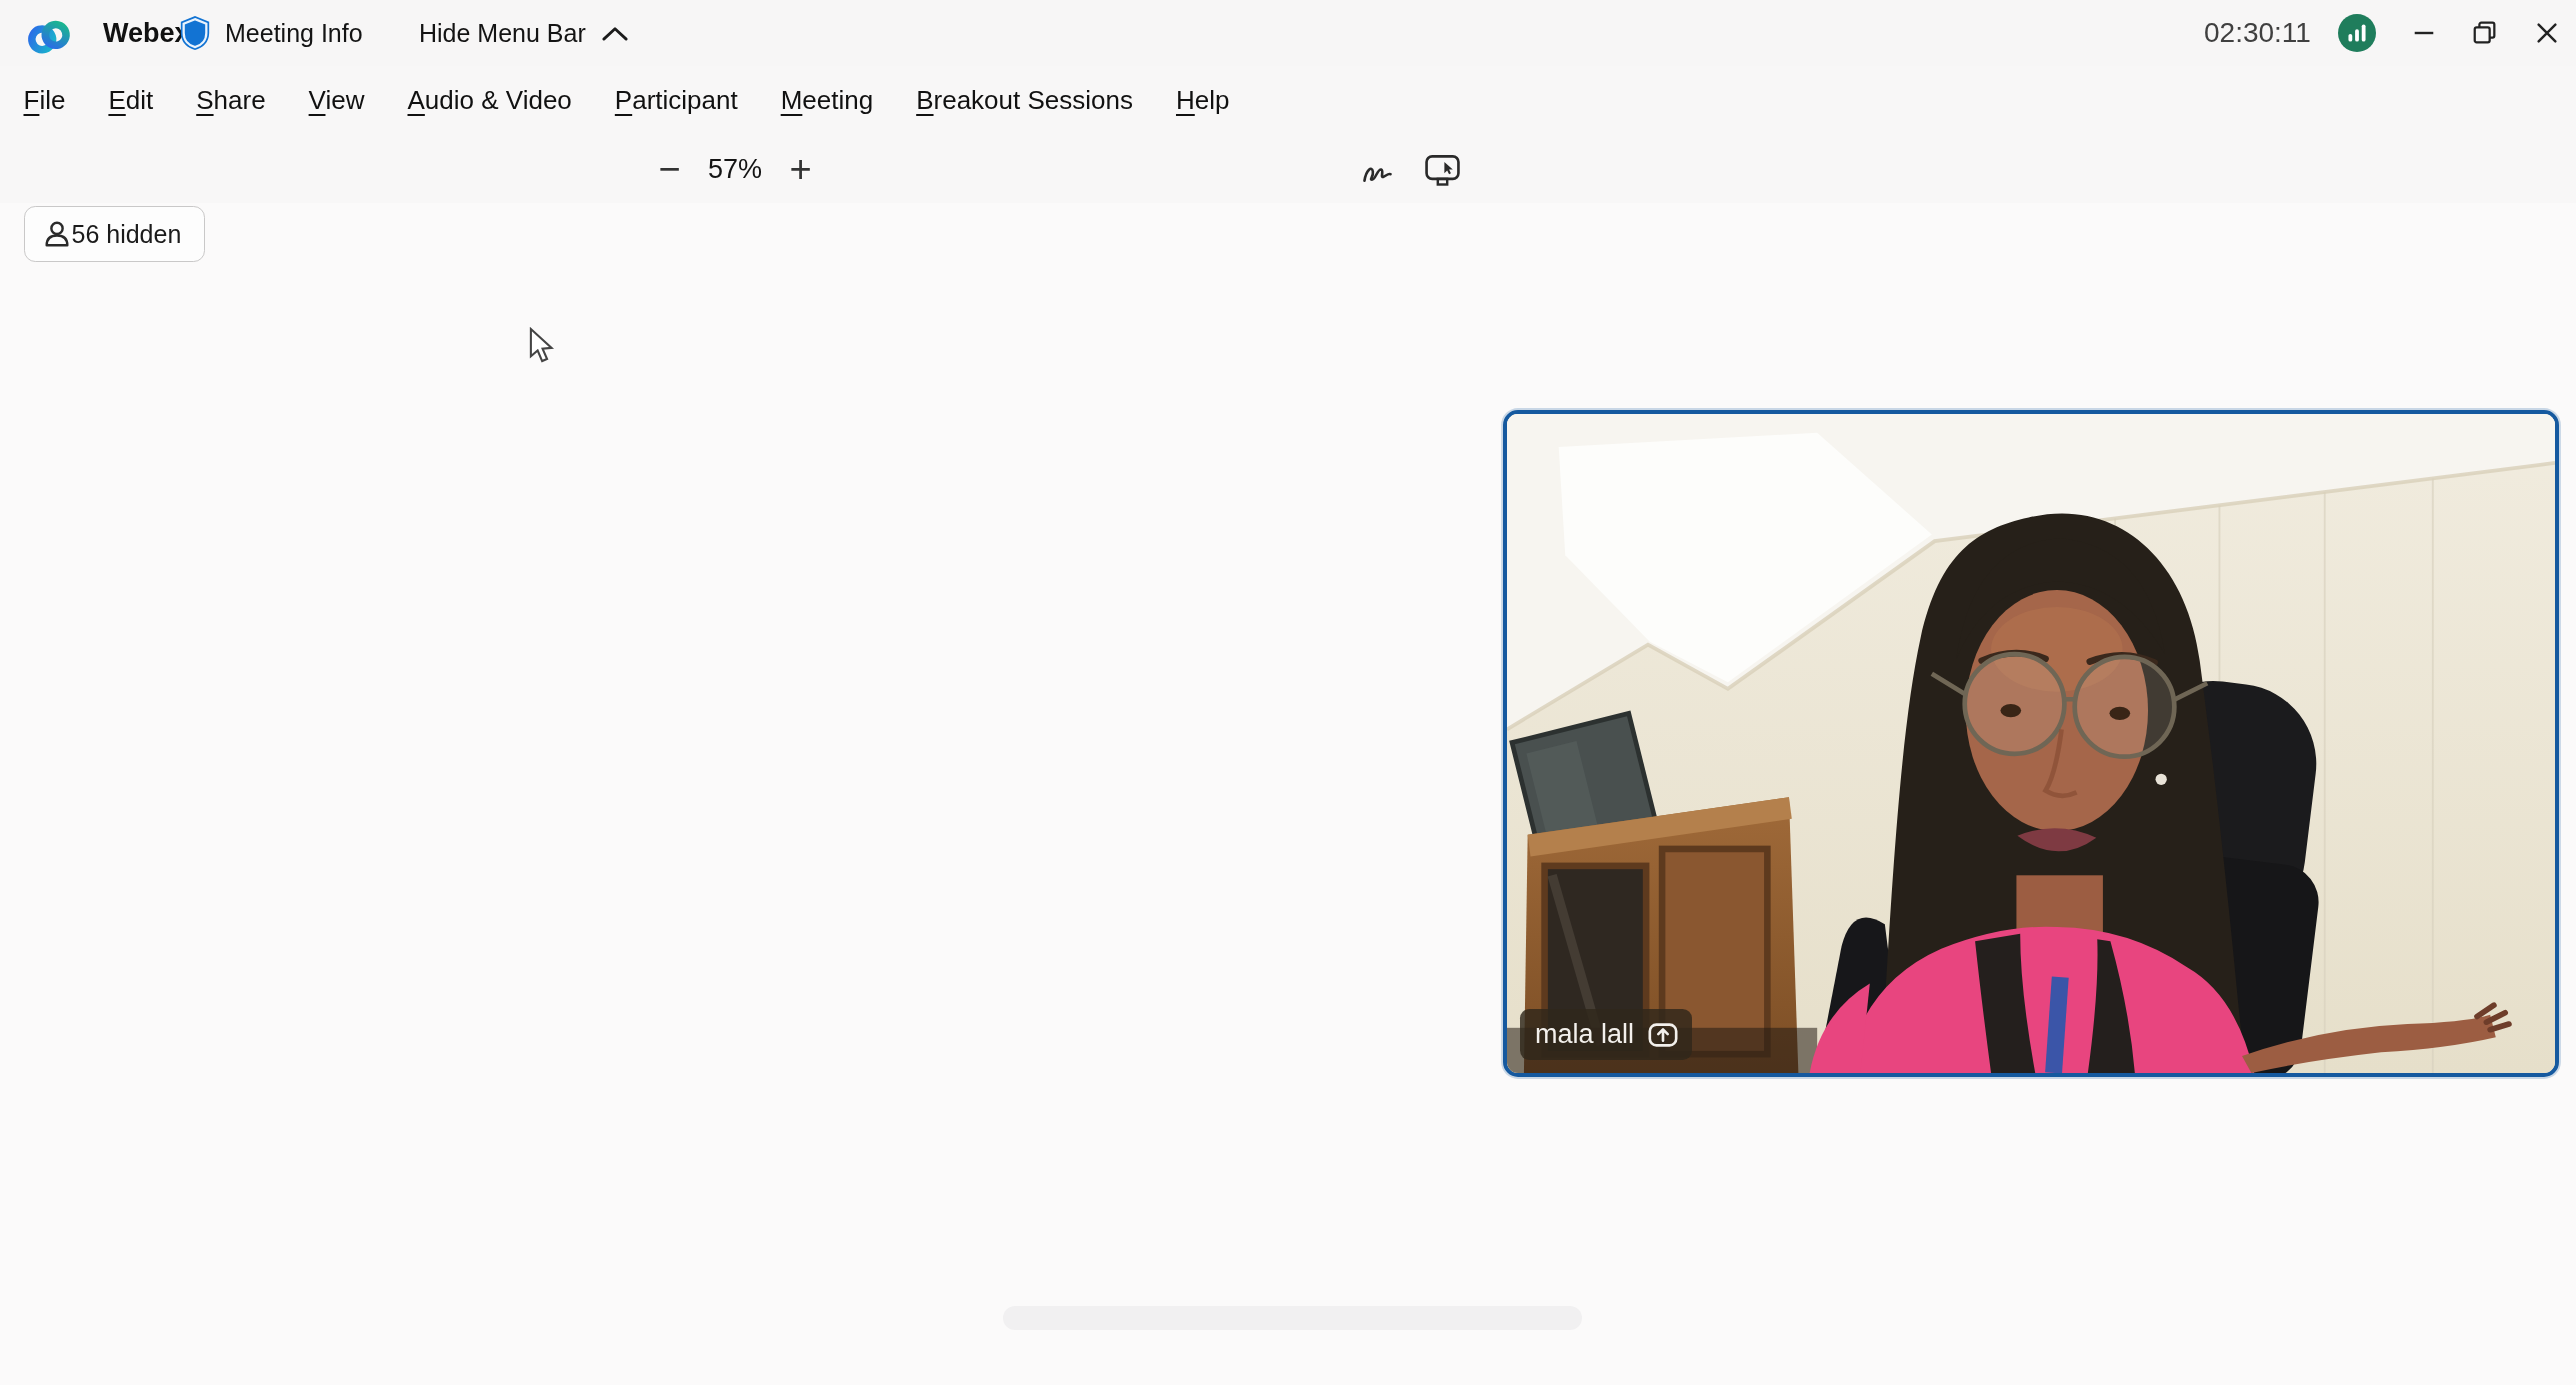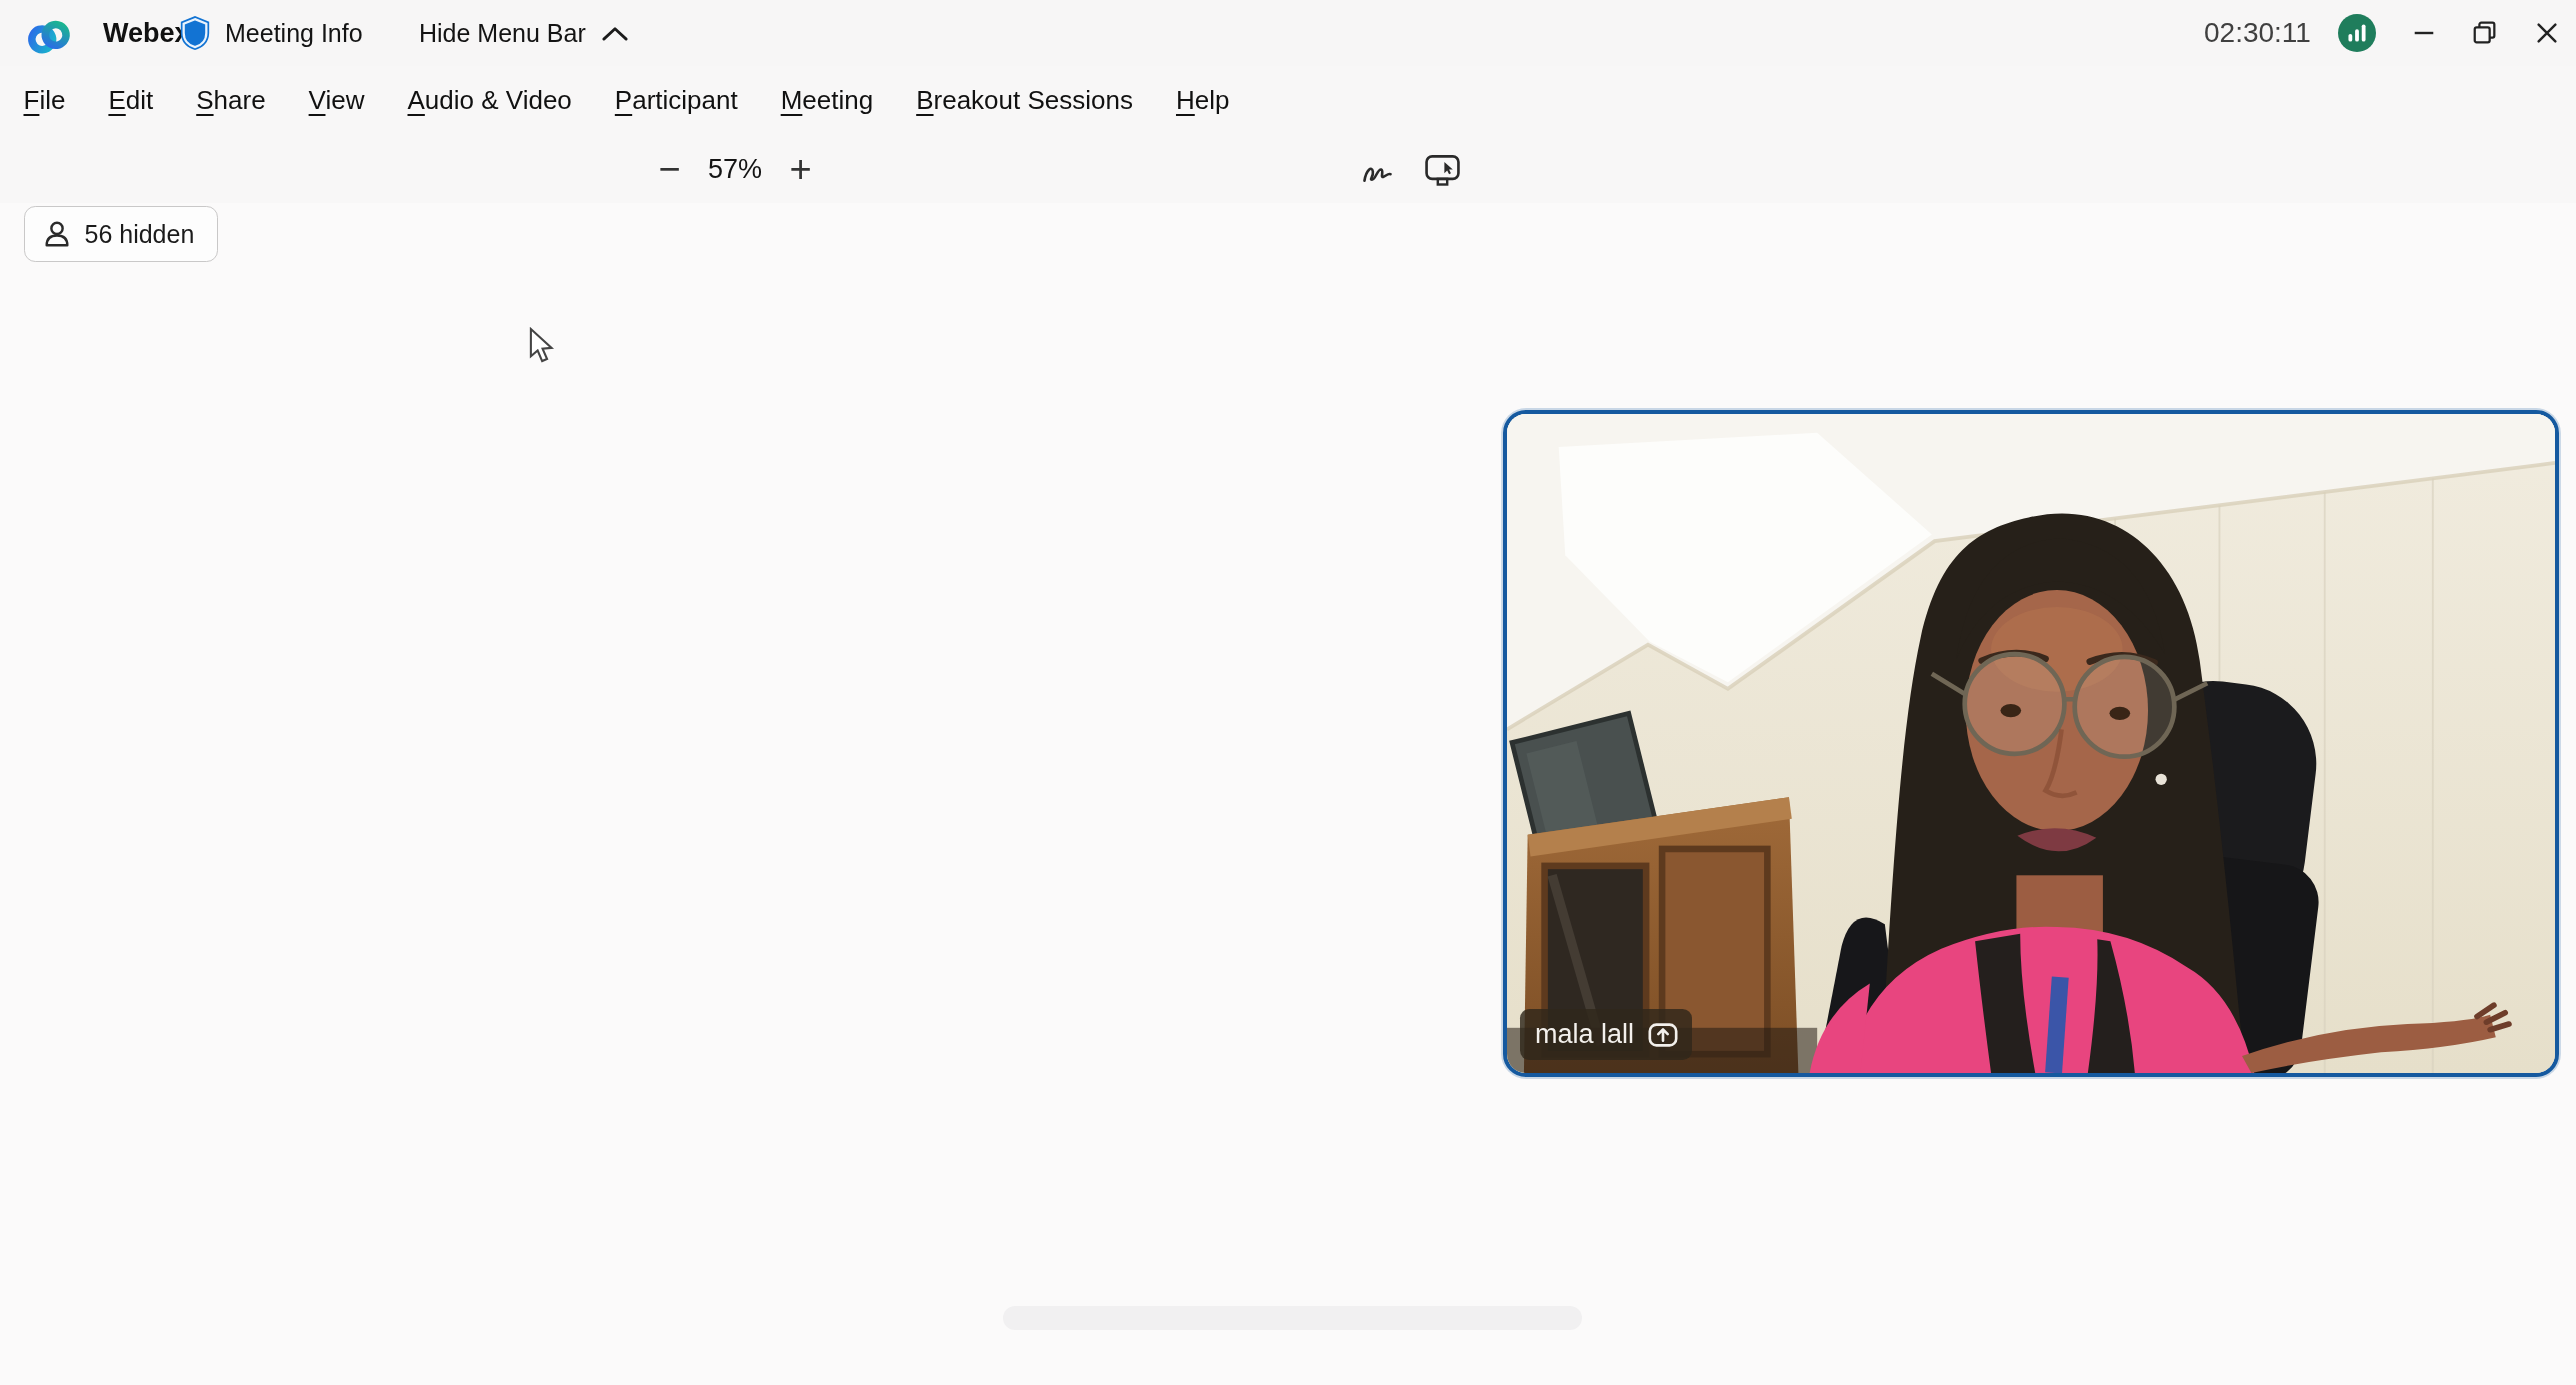--- a/index.html
+++ b/index.html
@@ -30,42 +30,42 @@
   .zoombtn{position:absolute;top:13px;width:43px;height:43px;border:none;background:transparent;font-size:38px;line-height:41px;color:#333;display:flex;align-items:center;justify-content:center;cursor:pointer;border-radius:7.5px;}
   .zoom-out{left:648px;}
   .zoom-in{left:779px;}
   .zoom-level{position:absolute;left:691px;top:0;width:88px;height:68px;display:flex;align-items:center;justify-content:center;font-size:27px;color:#141414;}
   .vb-icon{position:absolute;top:11.3px;width:47px;height:47px;display:flex;align-items:center;justify-content:center;border-radius:7.5px;cursor:pointer;}
   .annotate{left:1354px;}
   .rctrl{left:1419px;}
 
   
   .hidden-pill{position:absolute;left:23.5px;top:206px;height:54px;padding:0 22.5px 0 17px;
-    background:#fdfdfd;border:1.9px solid #c9c8c8;border-radius:11.3px;display:flex;align-items:center;gap:13px;cursor:pointer;}
+    background:#fdfdfd;border:1.9px solid #c9c8c8;border-radius:11.3px;display:flex;align-items:center;cursor:pointer;}
   .hidden-pill span{font-size:25px;color:#1b1b1b;}
 
   
   .stage{position:absolute;left:0;top:324px;width:1479px;height:916px;background:var(--stage-gray,#e9e7e8);overflow:hidden;}
   .stroke{position:absolute;filter:blur(7.5px);}
   .slide{position:absolute;left:303px;top:144px;width:874px;height:631px;background:#ffffff;
          box-shadow:0 15px 39px rgba(0,0,0,.16);border:0.9px solid #e2e0e0;box-sizing:border-box;}
   .slide-inner{position:absolute;left:20.7px;top:20px;right:36px;bottom:23.5px;background:var(--slide-cyan,#b9e7e9);}
   .slide-text{position:absolute;left:0;right:0;top:49px;text-align:center;
       font-family:"DejaVu Serif",serif;font-style:italic;font-size:68px;line-height:100px;
       color:var(--slide-navy,#2b3187);letter-spacing:1.9px;}
 
   
   .hscroll{position:absolute;left:1003px;top:1306px;width:579px;height:24.4px;background:#f1f0f1;border-radius:12.2px;}
 
   
   .cursor{position:absolute;left:529px;top:327px;z-index:60;}
 
   
   .video{position:absolute;left:1503px;top:410px;width:1056px;height:667px;box-sizing:border-box;
-         border:4.7px solid var(--accent-blue,#15599f);border-radius:23px;overflow:hidden;cursor:pointer;
+         border:4.7px solid var(--accent-blue,#15599f);border-radius:15px;overflow:hidden;cursor:pointer;
          box-shadow:0 0 0 1.9px rgba(21,89,159,.22);background:#e9e2d2;}
   .video svg.scene{position:absolute;left:0;top:0;width:100%;height:100%;}
   .name-label{position:absolute;left:13px;bottom:13px;height:51px;padding:0 13px 0 15px;
       background:rgba(47,39,27,.82);border-radius:9.4px;display:flex;align-items:center;gap:13px;}
   .name-label span{color:#f3f0ec;font-size:27px;}
 </style>
 </head>
 <body>
 
 <div id="screen">

